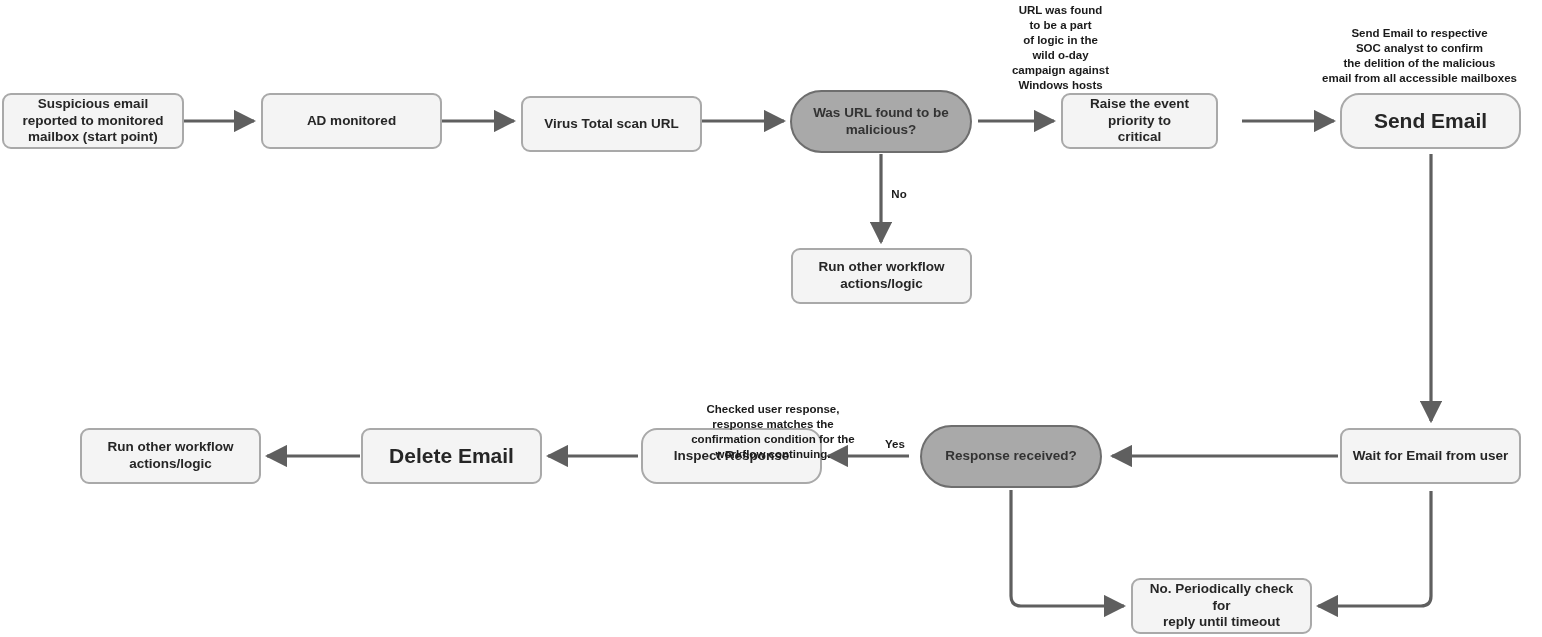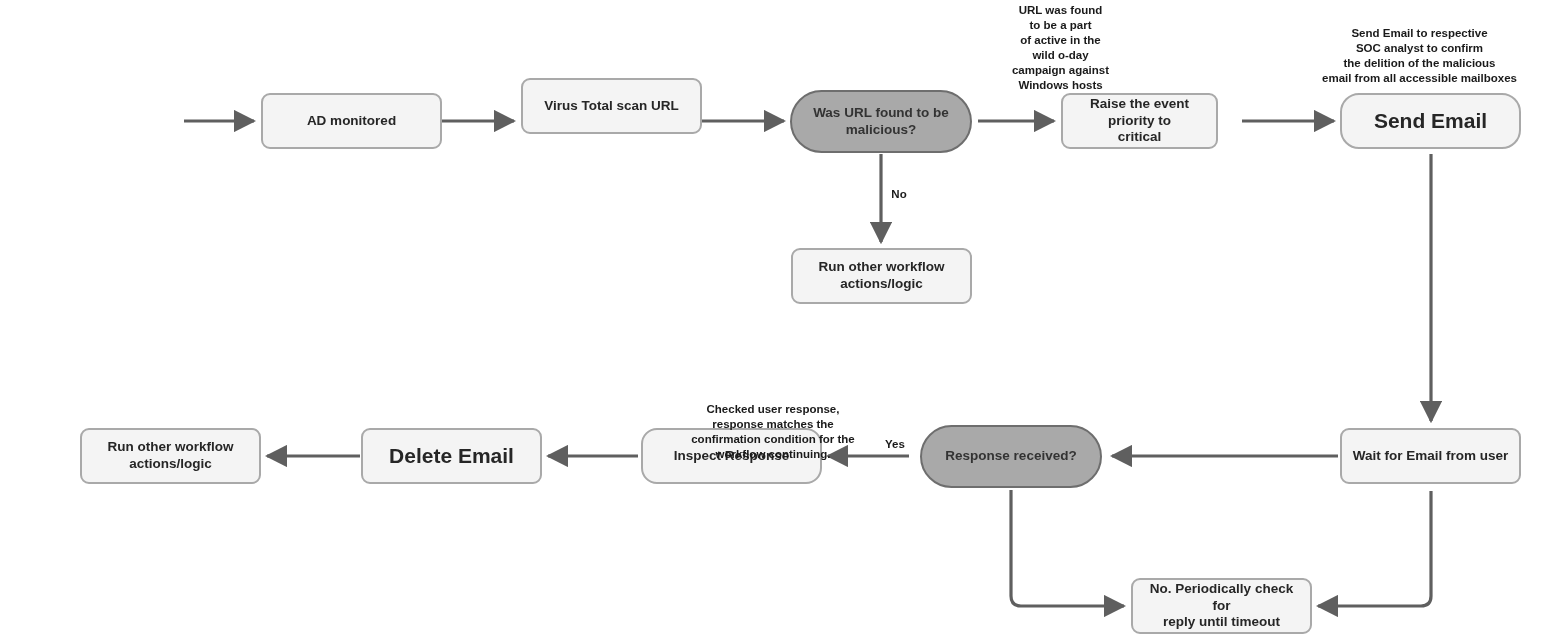--- a/index.html
+++ b/index.html
@@ -73,26 +73,31 @@
       <path d="M 1431 154 L 1431 421"></path>
       <path d="M 1338 456 L 1112 456"></path>
       <path d="M 909 456 L 828 456"></path>
       <path d="M 638 456 L 548 456"></path>
       <path d="M 360 456 L 267 456"></path>
       <path d="M 1011 490 L 1011 596 Q 1011 606 1021 606 L 1124 606"></path>
       <path d="M 1431 491 L 1431 596 Q 1431 606 1421 606 L 1318 606"></path>
     </g>
   </svg>
 
+  <div class="node" style="left:2px;top:93px;width:182px;height:56px;">
+    <span class="ntext">Suspicious email
+reported to monitored
+mailbox (start point)</span>
+  </div>
 
   <div class="node" style="left:261px;top:93px;width:181px;height:56px;">
     <span class="ntext">AD monitored</span>
   </div>
 
-  <div class="node" style="left:521px;top:78px;width:181px;height:56px;">
+  <div class="node" style="left:521px;top:96px;width:181px;height:56px;">
     <span class="ntext">Virus Total scan URL</span>
   </div>
 
   <div class="node decision" style="left:790px;top:90px;width:182px;height:63px;justify-content:center;">
     <span class="ntext">Was URL found to be
 malicious?</span>
   </div>
 
   <div class="node" style="left:1061px;top:93px;width:157px;height:56px;">
     <span class="ntext">Raise the event priority to
@@ -133,21 +138,21 @@
     <span class="ntext">No. Periodically check for
 reply until timeout</span>
   </div>
 
   <div class="edge-label" style="left:884px;top:188px;width:30px;">No</div>
 
   <div class="edge-label" style="left:879px;top:438px;width:32px;">Yes</div>
 
   <div class="annot" style="left:928px;top:3px;width:265px;">URL was found
 to be a part
-of active in the
+of logic in the
 wild o-day
 campaign against
 Windows hosts</div>
 
   <div class="annot" style="left:1297px;top:26px;width:245px;">Send Email to respective
 SOC analyst to confirm
 the delition of the malicious
 email from all accessible mailboxes</div>
 
   <div class="annot" style="left:624px;top:362px;width:298px;margin-top:40px;">Checked user response,

